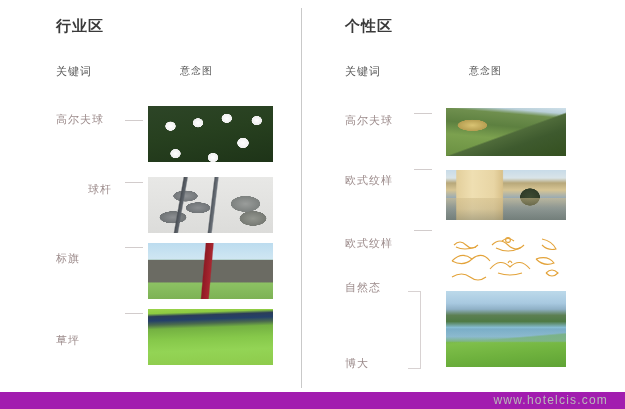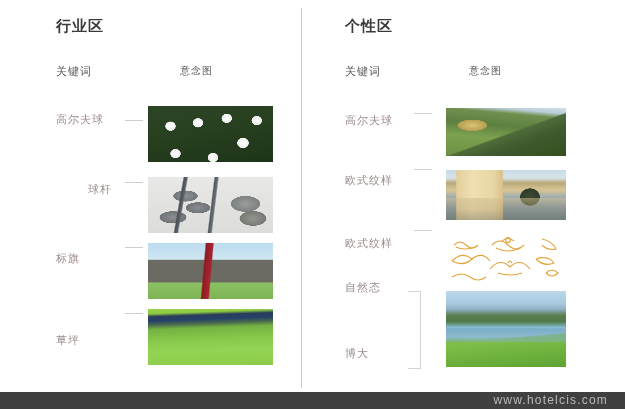--- a/index.html
+++ b/index.html
@@ -103,21 +103,21 @@
     background:#ffffff;
   }
   .img-course{
     background:
       linear-gradient(180deg, rgba(0,0,0,0) 48%, rgba(110,160,190,0.55) 50%, rgba(130,175,200,0.5) 66%, rgba(0,0,0,0) 68%),
       linear-gradient(175deg, rgba(0,0,0,0) 60%, #7fbf4a 62%, #6fb23e 80%, #5fa335 100%),
       linear-gradient(180deg,#bcd9ea 0%,#a8c9e0 16%,#8fb0c6 24%,#5c7f52 32%,#4e7a45 40%,#86bcd2 48%,#9ecbd9 60%,#7cbb48 66%,#71b23f 100%);
   }
 
   .footer{
-    position:absolute;left:0;top:392px;width:625px;height:17px;background:#404040;text-align:center;
+    position:absolute;left:0;top:392px;width:625px;height:17px;background:#a21caf;text-align:center;
   }
   .watermark{
     position:absolute;right:17px;top:0;height:17px;line-height:17px;
     color:#b9b9b9;font-size:12px;letter-spacing:1.2px;
     font-family:"Liberation Sans","DejaVu Sans",sans-serif;white-space:nowrap;
   }
 </style>
 </head>
 <body>
 
@@ -182,21 +182,21 @@
           <path d="M52 40 q12 4 24 0"></path>
           <path d="M62 30 q2 -4 4 0"></path>
           <path d="M90 26 q12 -4 18 4 q-10 4 -18 -4"></path>
           <path d="M6 44 q10 -6 18 0 q8 6 16 0"></path>
           <path d="M100 40 q6 -6 12 0 q-6 6 -12 0"></path>
         </g>
       </svg>
     </div>
 
     <div class="kw" style="top:280px;">自然态</div>
-    <div class="kw" style="top:346px;">博大</div>
+    <div class="kw" style="top:356px;">博大</div>
     <div class="bracket" style="left:72px;top:291px;width:12px;height:76px;"></div>
     <div class="thumb img-course" style="left:110px;top:291px;width:120px;height:76px;"></div>
   </div>
 </div>
 
 <div class="footer">
   <div class="watermark">www.hotelcis.com</div>
 </div>
 
 </body></html>

